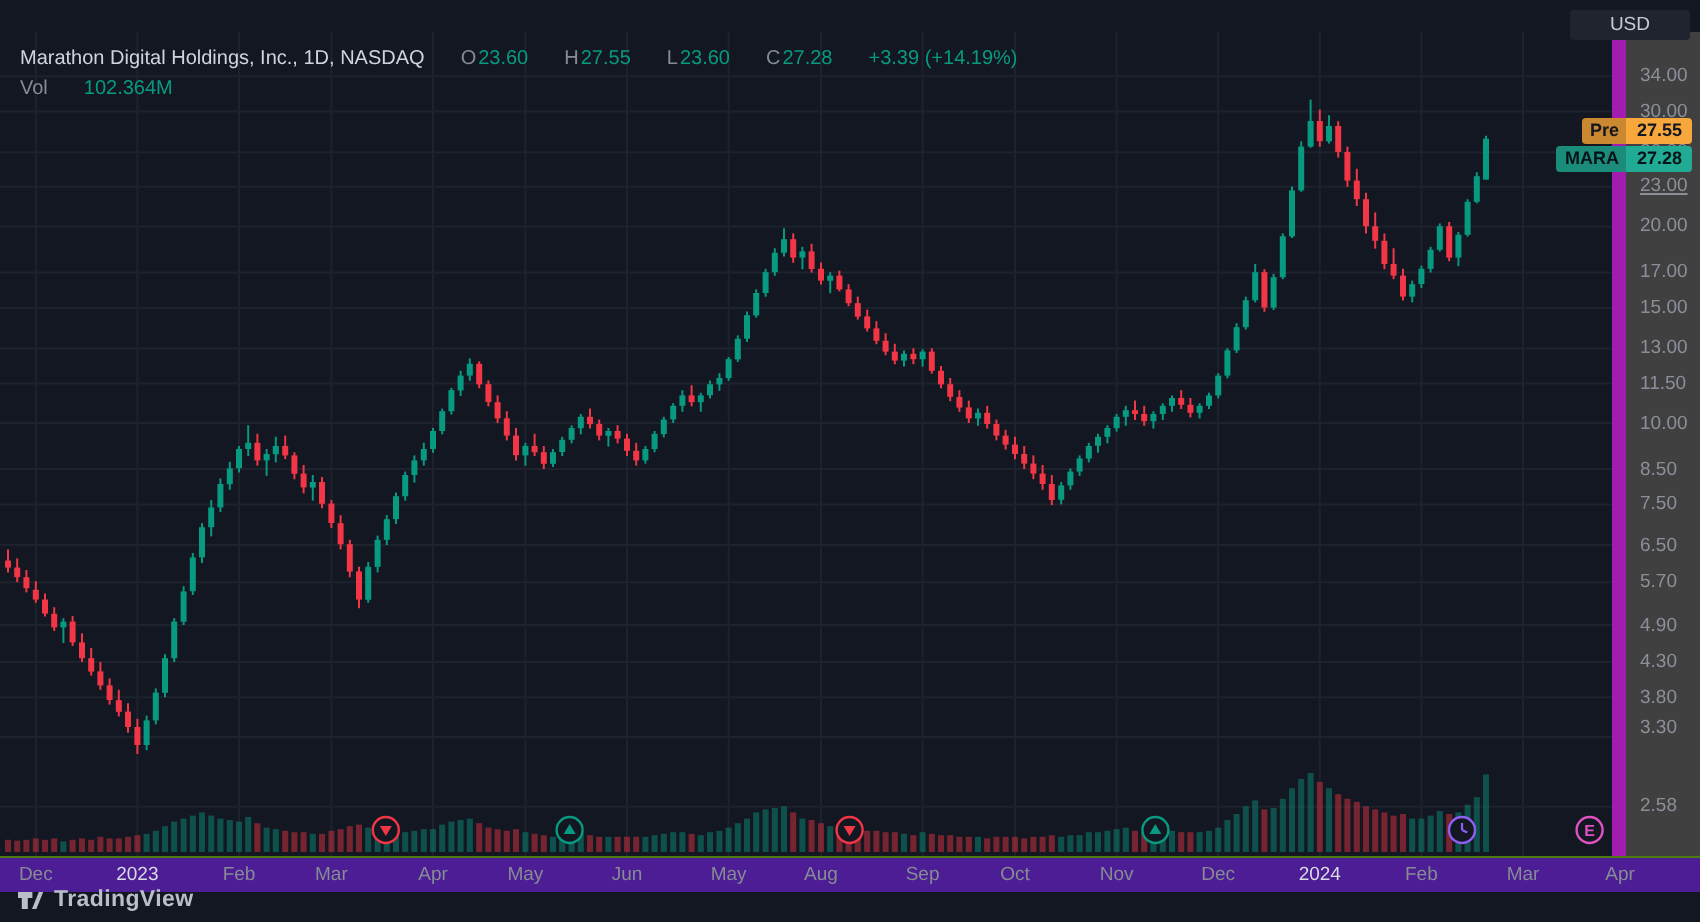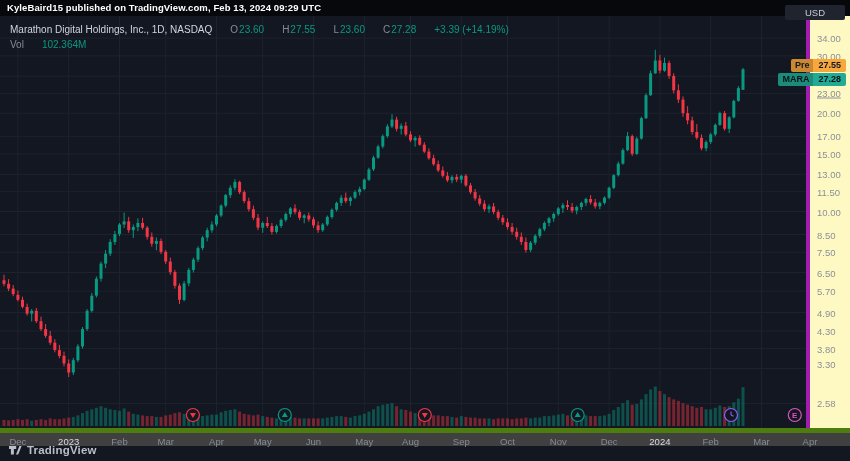--- a/index.html
+++ b/index.html
@@ -16,48 +16,45 @@
   .legend { position:absolute; left:10px; top:24px; z-index:3; }
   .legend-row { display:flex; gap:18px; align-items:baseline; white-space:nowrap;
     font-size:10px; color:#d1d4dc; }
   .legend-row + .legend-row { margin-top:4px; }
   .legend .sym { color:#d1d4dc; }
   .legend .k { color:#868b94; }
   .legend .v { color:#089981; }
   .kv { display:inline-flex; gap:1px; }
 
   .price-axis { position:absolute; left:806px; top:16px; width:44px; height:412px;
-    border-left:4px solid #a21caf; z-index:2; background:#fef9c3; }
+    border-left:7px solid #a21caf; z-index:2; background:#404040; }
   .ytick { position:absolute; left:7px; transform:translateY(-50%); font-size:9.5px; color:#8b8f9a; }
 
   .usd-chip { position:absolute; top:5px; right:5px; height:15px; line-height:15px; padding:0 20px;
     background:#20242f; color:#c9ccd6; font-size:9.5px; border-radius:2px; z-index:7; }
 
   .time-axis { position:absolute; top:428px; left:0; width:850px; height:18px;
-    border-top:5px solid #4d7c0f; background:#404040; z-index:2; }
+    border-top:1px solid #4d7c0f; background:#4c1d95; z-index:2; }
   .mtick { position:absolute; top:0; transform:translateX(-50%); font-size:9.5px;
     color:#868b94; line-height:17px; }
   .mtick.year { color:#d8dbe3; }
 
   .price-badge { position:absolute; right:4px; display:flex; border-radius:2px; overflow:hidden;
     font-size:9px; font-weight:bold; z-index:5; height:13px; line-height:13px; white-space:nowrap;align-items:center; }
   .pb-label { padding:0 4px; background:rgba(0,0,0,0.18); }
   .pb-value { padding:0 5px; }
 
   .footer { position:absolute; left:8px; top:443px; display:flex; align-items:center; gap:5px; z-index:3; }
   .tv-name { color:#b9bec9; font-size:11.5px; font-weight:bold; letter-spacing:.2px; }
 </style>
 </head>
 <body>
 
 <div class="screen">
 
-  <div class="publish-bar">
-    <span>KyleBaird15 published on TradingView.com, Feb 13, 2024 09:29 UTC</span>
-  </div>
 
   <div class="usd-chip">USD</div>
 
   <svg id="chart-svg" xmlns="http://www.w3.org/2000/svg">
       <line x1="0" y1="22.1" x2="806" y2="22.1" stroke="#1e222d" stroke-width="1"></line>
       <line x1="0" y1="39.8" x2="806" y2="39.8" stroke="#1e222d" stroke-width="1"></line>
       <line x1="0" y1="60.1" x2="806" y2="60.1" stroke="#1e222d" stroke-width="1"></line>
       <line x1="0" y1="77.4" x2="806" y2="77.4" stroke="#1e222d" stroke-width="1"></line>
       <line x1="0" y1="97.2" x2="806" y2="97.2" stroke="#1e222d" stroke-width="1"></line>
       <line x1="0" y1="120.3" x2="806" y2="120.3" stroke="#1e222d" stroke-width="1"></line>

